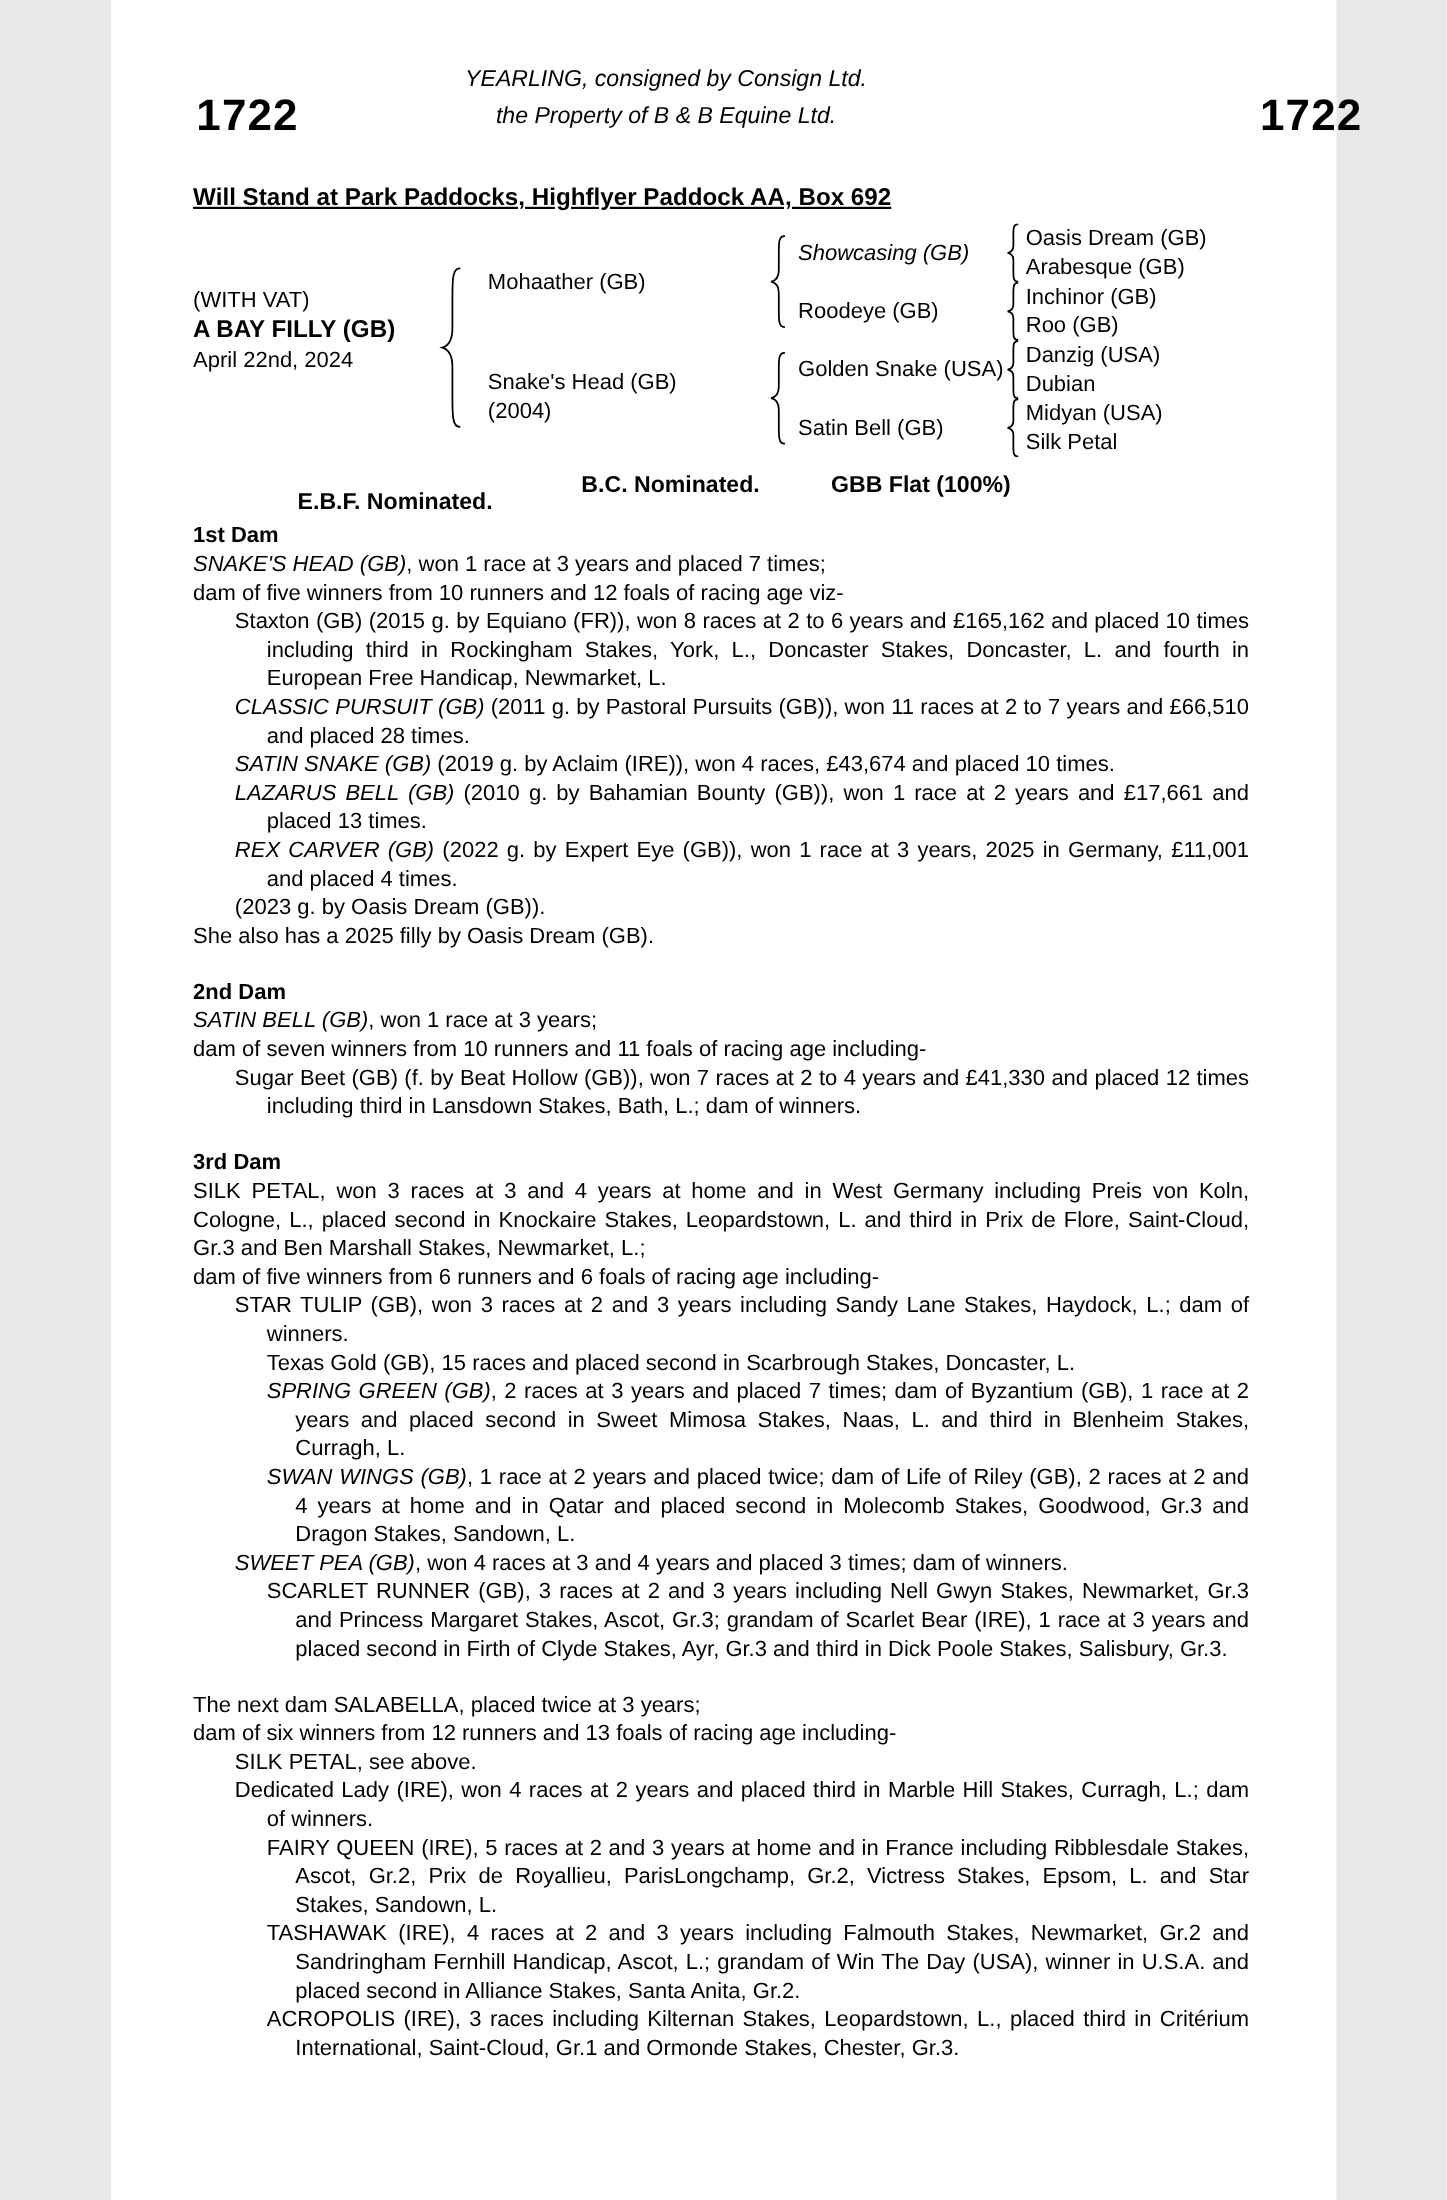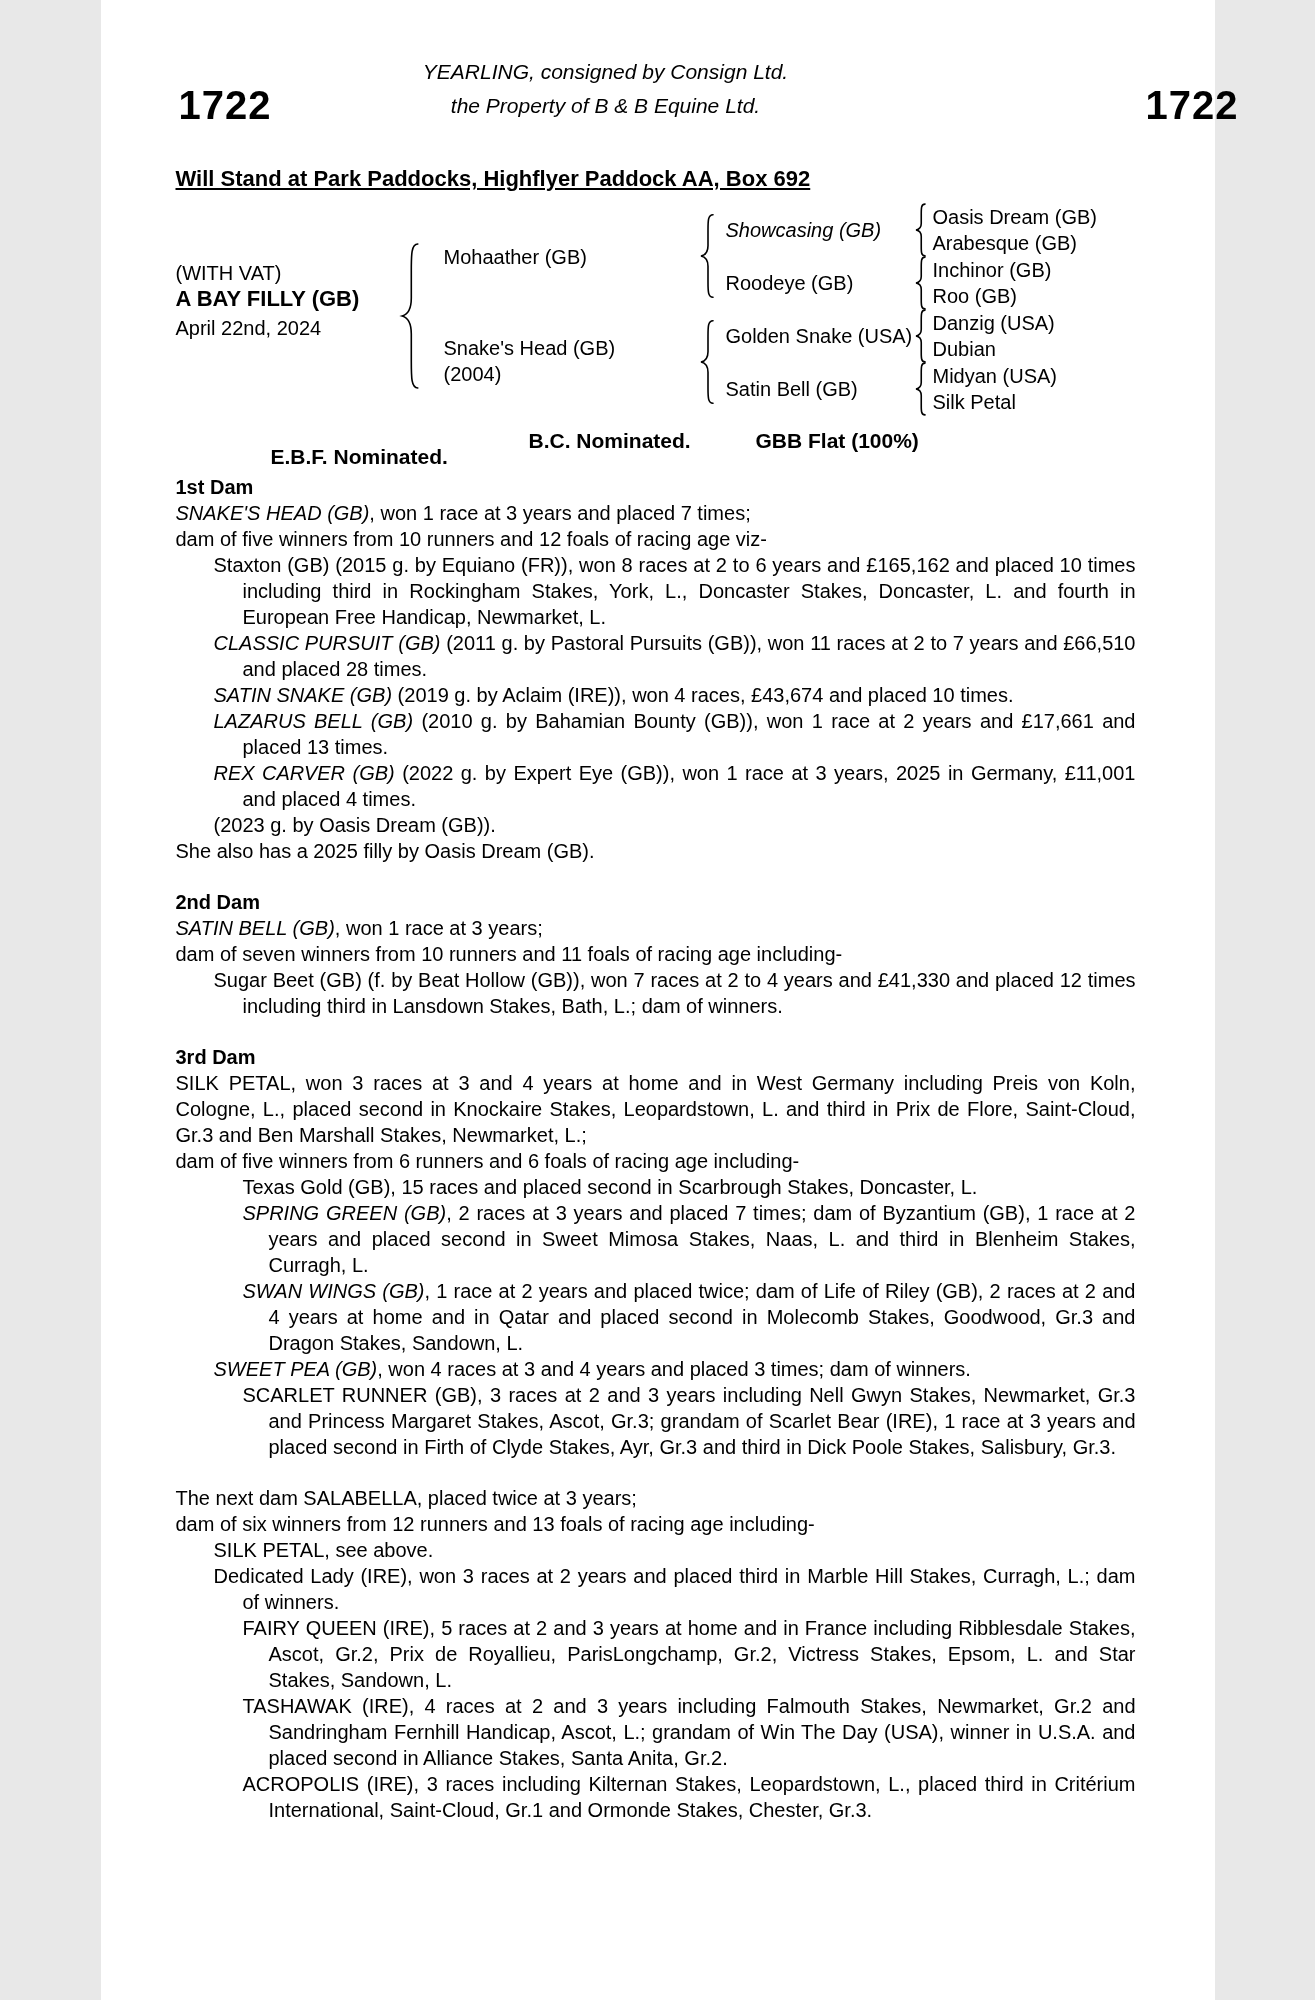--- a/index.html
+++ b/index.html
@@ -122,30 +122,31 @@
       <div class="section">
         <p class="section-heading">2nd Dam</p>
         <p class="para"><span class="i">SATIN BELL (GB)</span><span>, </span><span class="b">won</span><span> 1 race at 3 years;</span></p>
         <p class="para"><span>dam of </span><span class="b">seven winners</span><span> from 10 runners and 11 foals of racing age including-</span></p>
         <p class="para ind1"><span class="b">Sugar Beet (GB)</span><span> (f. by Beat Hollow (GB)), won 7 races at 2 to 4 years and £41,330 and placed 12 times including third in Lansdown Stakes, Bath, </span><span class="b">L.</span><span>; dam of winners.</span></p>
       </div>
       <div class="section">
         <p class="section-heading">3rd Dam</p>
         <p class="para"><span class="b">SILK PETAL</span><span>, </span><span class="b">won</span><span> 3 races at 3 and 4 years at home and in West Germany including Preis von Koln, Cologne, </span><span class="b">L.</span><span>, placed second in Knockaire Stakes, Leopardstown, </span><span class="b">L.</span><span> and third in Prix de Flore, Saint-Cloud, </span><span class="b">Gr.3</span><span> and Ben Marshall Stakes, Newmarket, </span><span class="b">L.</span><span>;</span></p>
         <p class="para"><span>dam of </span><span class="b">five winners</span><span> from 6 runners and 6 foals of racing age including-</span></p>
+        <p class="para ind1"><span class="b">STAR TULIP (GB)</span><span>, won 3 races at 2 and 3 years including Sandy Lane Stakes, Haydock, </span><span class="b">L.</span><span>; dam of winners.</span></p>
         <p class="para ind2"><span class="b">Texas Gold (GB)</span><span>, 15 races and placed second in Scarbrough Stakes, Doncaster, </span><span class="b">L.</span></p>
         <p class="para ind2"><span class="i">SPRING GREEN (GB)</span><span>, 2 races at 3 years and placed 7 times; dam of </span><span class="b">Byzantium (GB)</span><span>, 1 race at 2 years and placed second in Sweet Mimosa Stakes, Naas, </span><span class="b">L.</span><span> and third in Blenheim Stakes, Curragh, </span><span class="b">L.</span></p>
         <p class="para ind2"><span class="i">SWAN WINGS (GB)</span><span>, 1 race at 2 years and placed twice; dam of </span><span class="b">Life of Riley (GB)</span><span>, 2 races at 2 and 4 years at home and in Qatar and placed second in Molecomb Stakes, Goodwood, </span><span class="b">Gr.3</span><span> and Dragon Stakes, Sandown, </span><span class="b">L.</span></p>
         <p class="para ind1"><span class="i">SWEET PEA (GB)</span><span>, won 4 races at 3 and 4 years and placed 3 times; dam of winners.</span></p>
         <p class="para ind2"><span class="b">SCARLET RUNNER (GB)</span><span>, 3 races at 2 and 3 years including Nell Gwyn Stakes, Newmarket, </span><span class="b">Gr.3</span><span> and Princess Margaret Stakes, Ascot, </span><span class="b">Gr.3</span><span>; grandam of </span><span class="b">Scarlet Bear (IRE)</span><span>, 1 race at 3 years and placed second in Firth of Clyde Stakes, Ayr, </span><span class="b">Gr.3</span><span> and third in Dick Poole Stakes, Salisbury, </span><span class="b">Gr.3</span><span>.</span></p>
       </div>
       <div class="section">
         <p class="para"><span>The next dam SALABELLA, placed twice at 3 years;</span></p>
         <p class="para"><span>dam of </span><span class="b">six winners</span><span> from 12 runners and 13 foals of racing age including-</span></p>
         <p class="para ind1"><span class="b">SILK PETAL</span><span>, see above.</span></p>
-        <p class="para ind1"><span class="b">Dedicated Lady (IRE)</span><span>, won 3 races at 2 years and placed third in Marble Hill Stakes, Curragh, </span><span class="b">L.</span><span>; dam of winners.</span></p>
+        <p class="para ind1"><span class="b">Dedicated Lady (IRE)</span><span>, won 4 races at 2 years and placed third in Marble Hill Stakes, Curragh, </span><span class="b">L.</span><span>; dam of winners.</span></p>
         <p class="para ind2"><span class="b">FAIRY QUEEN (IRE)</span><span>, 5 races at 2 and 3 years at home and in France including Ribblesdale Stakes, Ascot, </span><span class="b">Gr.2</span><span>, Prix de Royallieu, ParisLongchamp, </span><span class="b">Gr.2</span><span>, Victress Stakes, Epsom, </span><span class="b">L.</span><span> and Star Stakes, Sandown, </span><span class="b">L.</span></p>
         <p class="para ind2"><span class="b">TASHAWAK (IRE)</span><span>, 4 races at 2 and 3 years including Falmouth Stakes, Newmarket, </span><span class="b">Gr.2</span><span> and Sandringham Fernhill Handicap, Ascot, </span><span class="b">L.</span><span>; grandam of </span><span class="b">Win The Day (USA)</span><span>, winner in U.S.A. and placed second in Alliance Stakes, Santa Anita, </span><span class="b">Gr.2</span><span>.</span></p>
         <p class="para ind2"><span class="b">ACROPOLIS (IRE)</span><span>, 3 races including Kilternan Stakes, Leopardstown, </span><span class="b">L.</span><span>, placed third in Critérium International, Saint-Cloud, </span><span class="b">Gr.1</span><span> and Ormonde Stakes, Chester, </span><span class="b">Gr.3</span><span>.</span></p>
       </div>
     </div>
 
 </div>
 
 </body></html>

